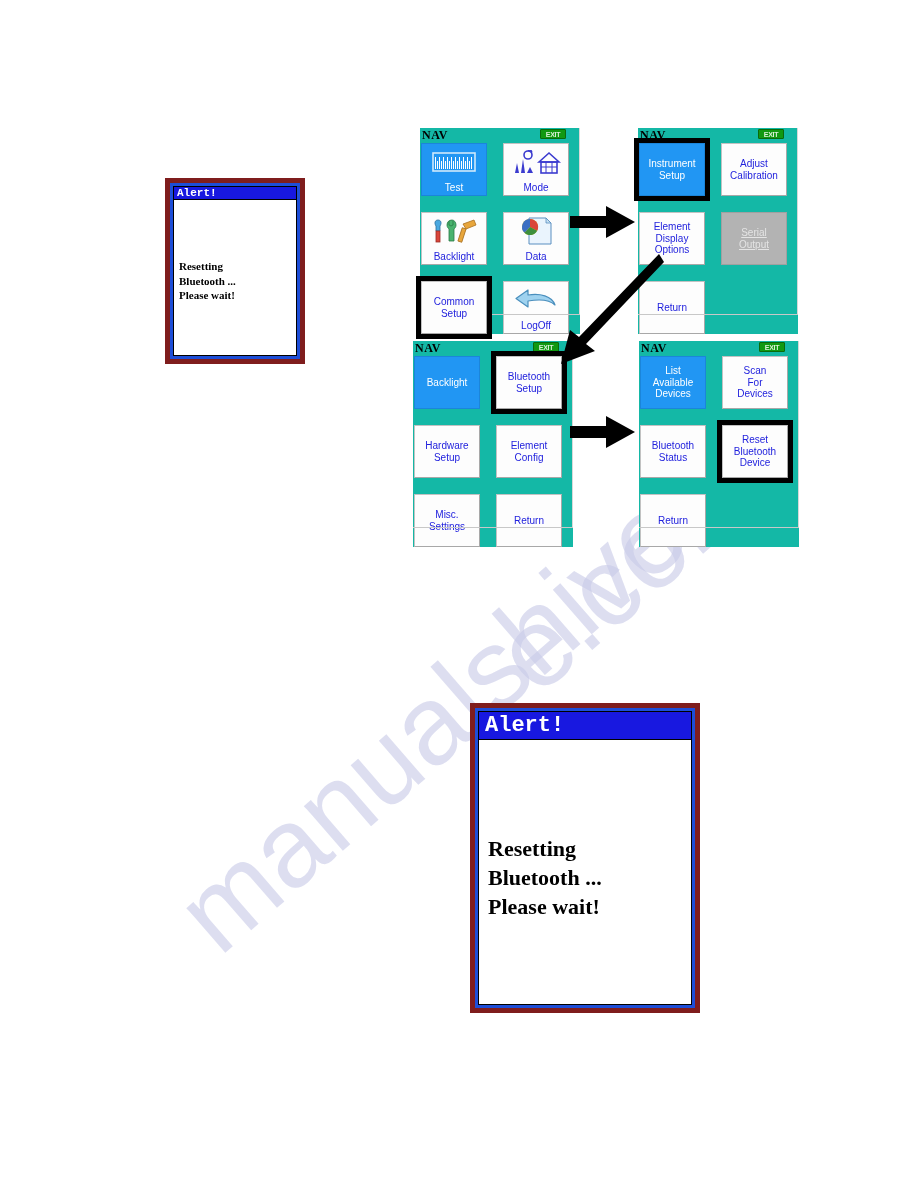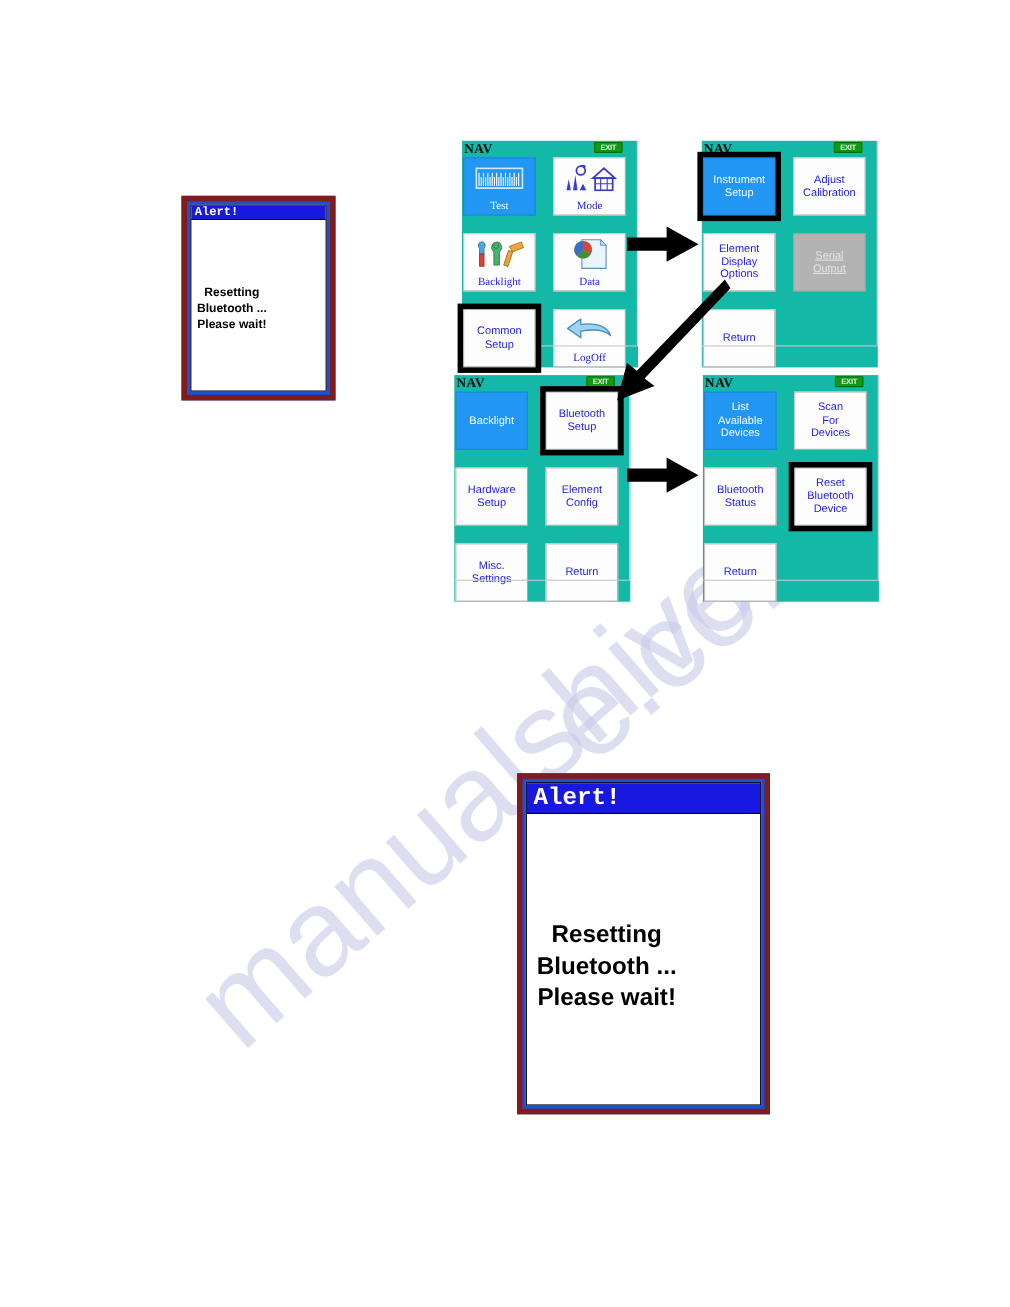--- a/index.html
+++ b/index.html
@@ -57,25 +57,24 @@
     color: #ffffff;
     font-family: "Liberation Mono", monospace;
     font-weight: bold;
     letter-spacing: 0px;
     box-sizing: border-box;
     border-bottom: 1px solid #000;
     flex: none;
   }
   .alert-body {
     flex: 1;
-    font-family: Liberation Sans, sans-serif;
+    font-family: Liberation Serif, serif;
     font-weight: bold;
     color: #000000;
     position: relative;
-    text-align: center;
   }
   .alert-body .msg {
     position: absolute;
     white-space: pre;
   }
 
   
   #alert-small { left: 165px; top: 178px; width: 140px; height: 186px; }
   #alert-small .alert-title {
     height: 13px; font-size: 11px; line-height: 13px; padding-left: 3px;
@@ -166,21 +165,20 @@
   }
   .nav-btn.disabled {
     background: #b3b3b3;
     border: 1px solid #a0a0a0;
     color: #e4e4e4;
     text-decoration: underline;
   }
   .nav-btn.icon-btn {
     justify-content: flex-end;
     padding-bottom: 2px;
-    font-family: Liberation Serif, serif;
   }
   .nav-btn.icon-btn .btn-label { margin-top: 1px; }
   .nav-btn .btn-icon {
     flex: 1;
     display: flex;
     align-items: center;
     justify-content: center;
     width: 100%;
   }
   

